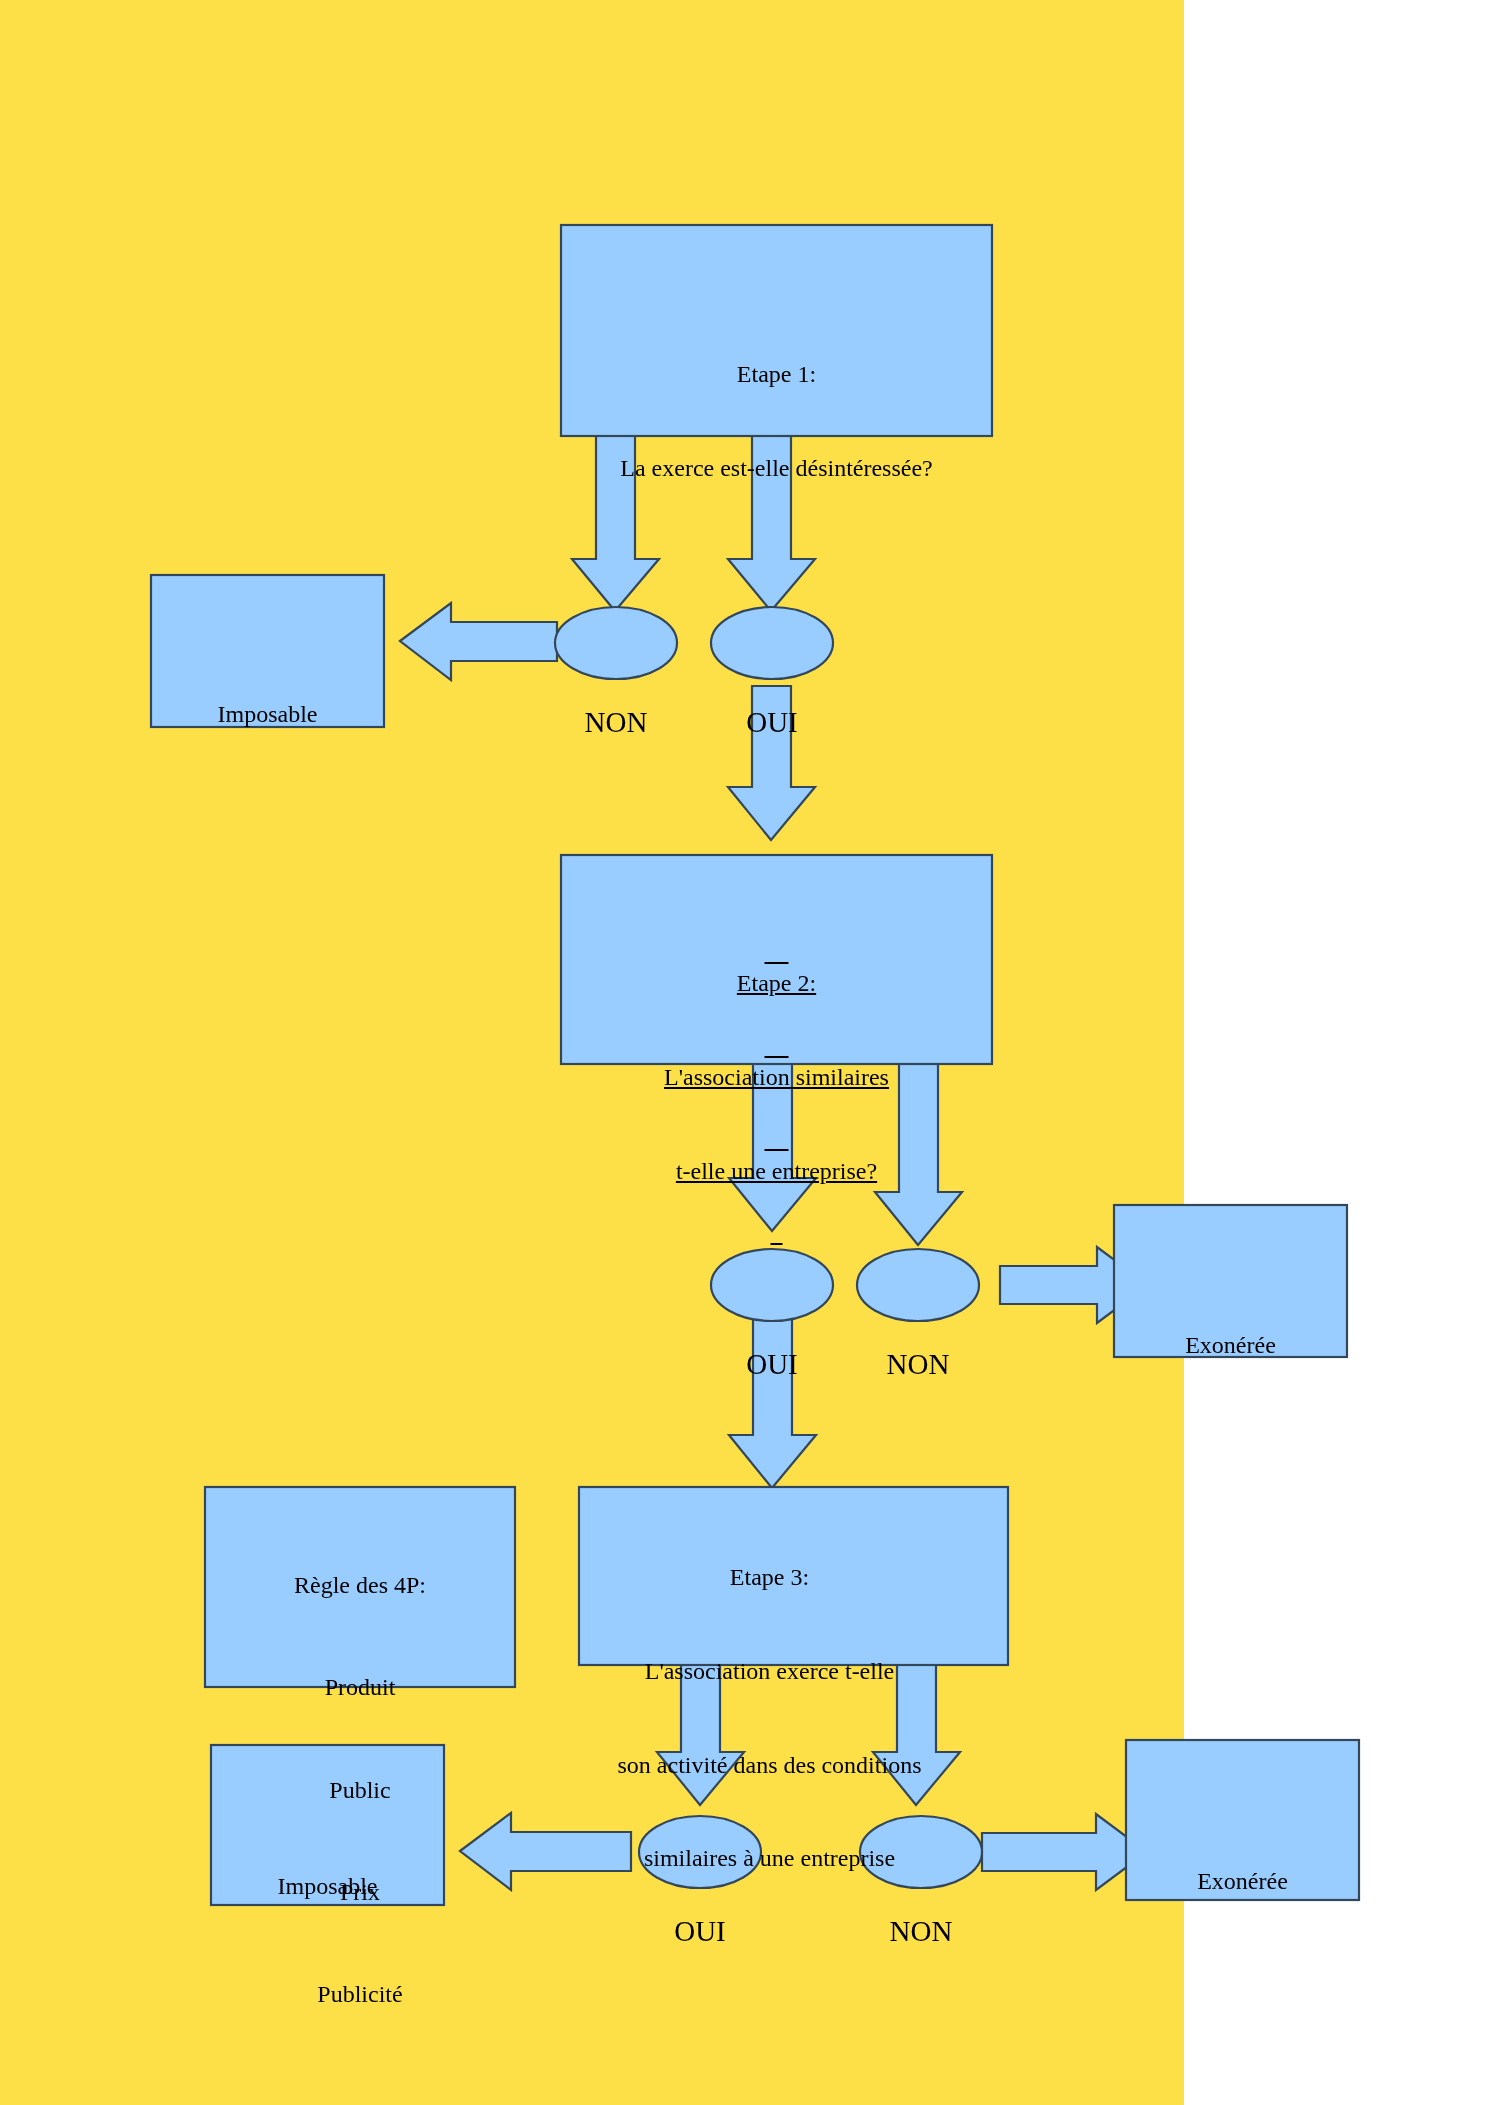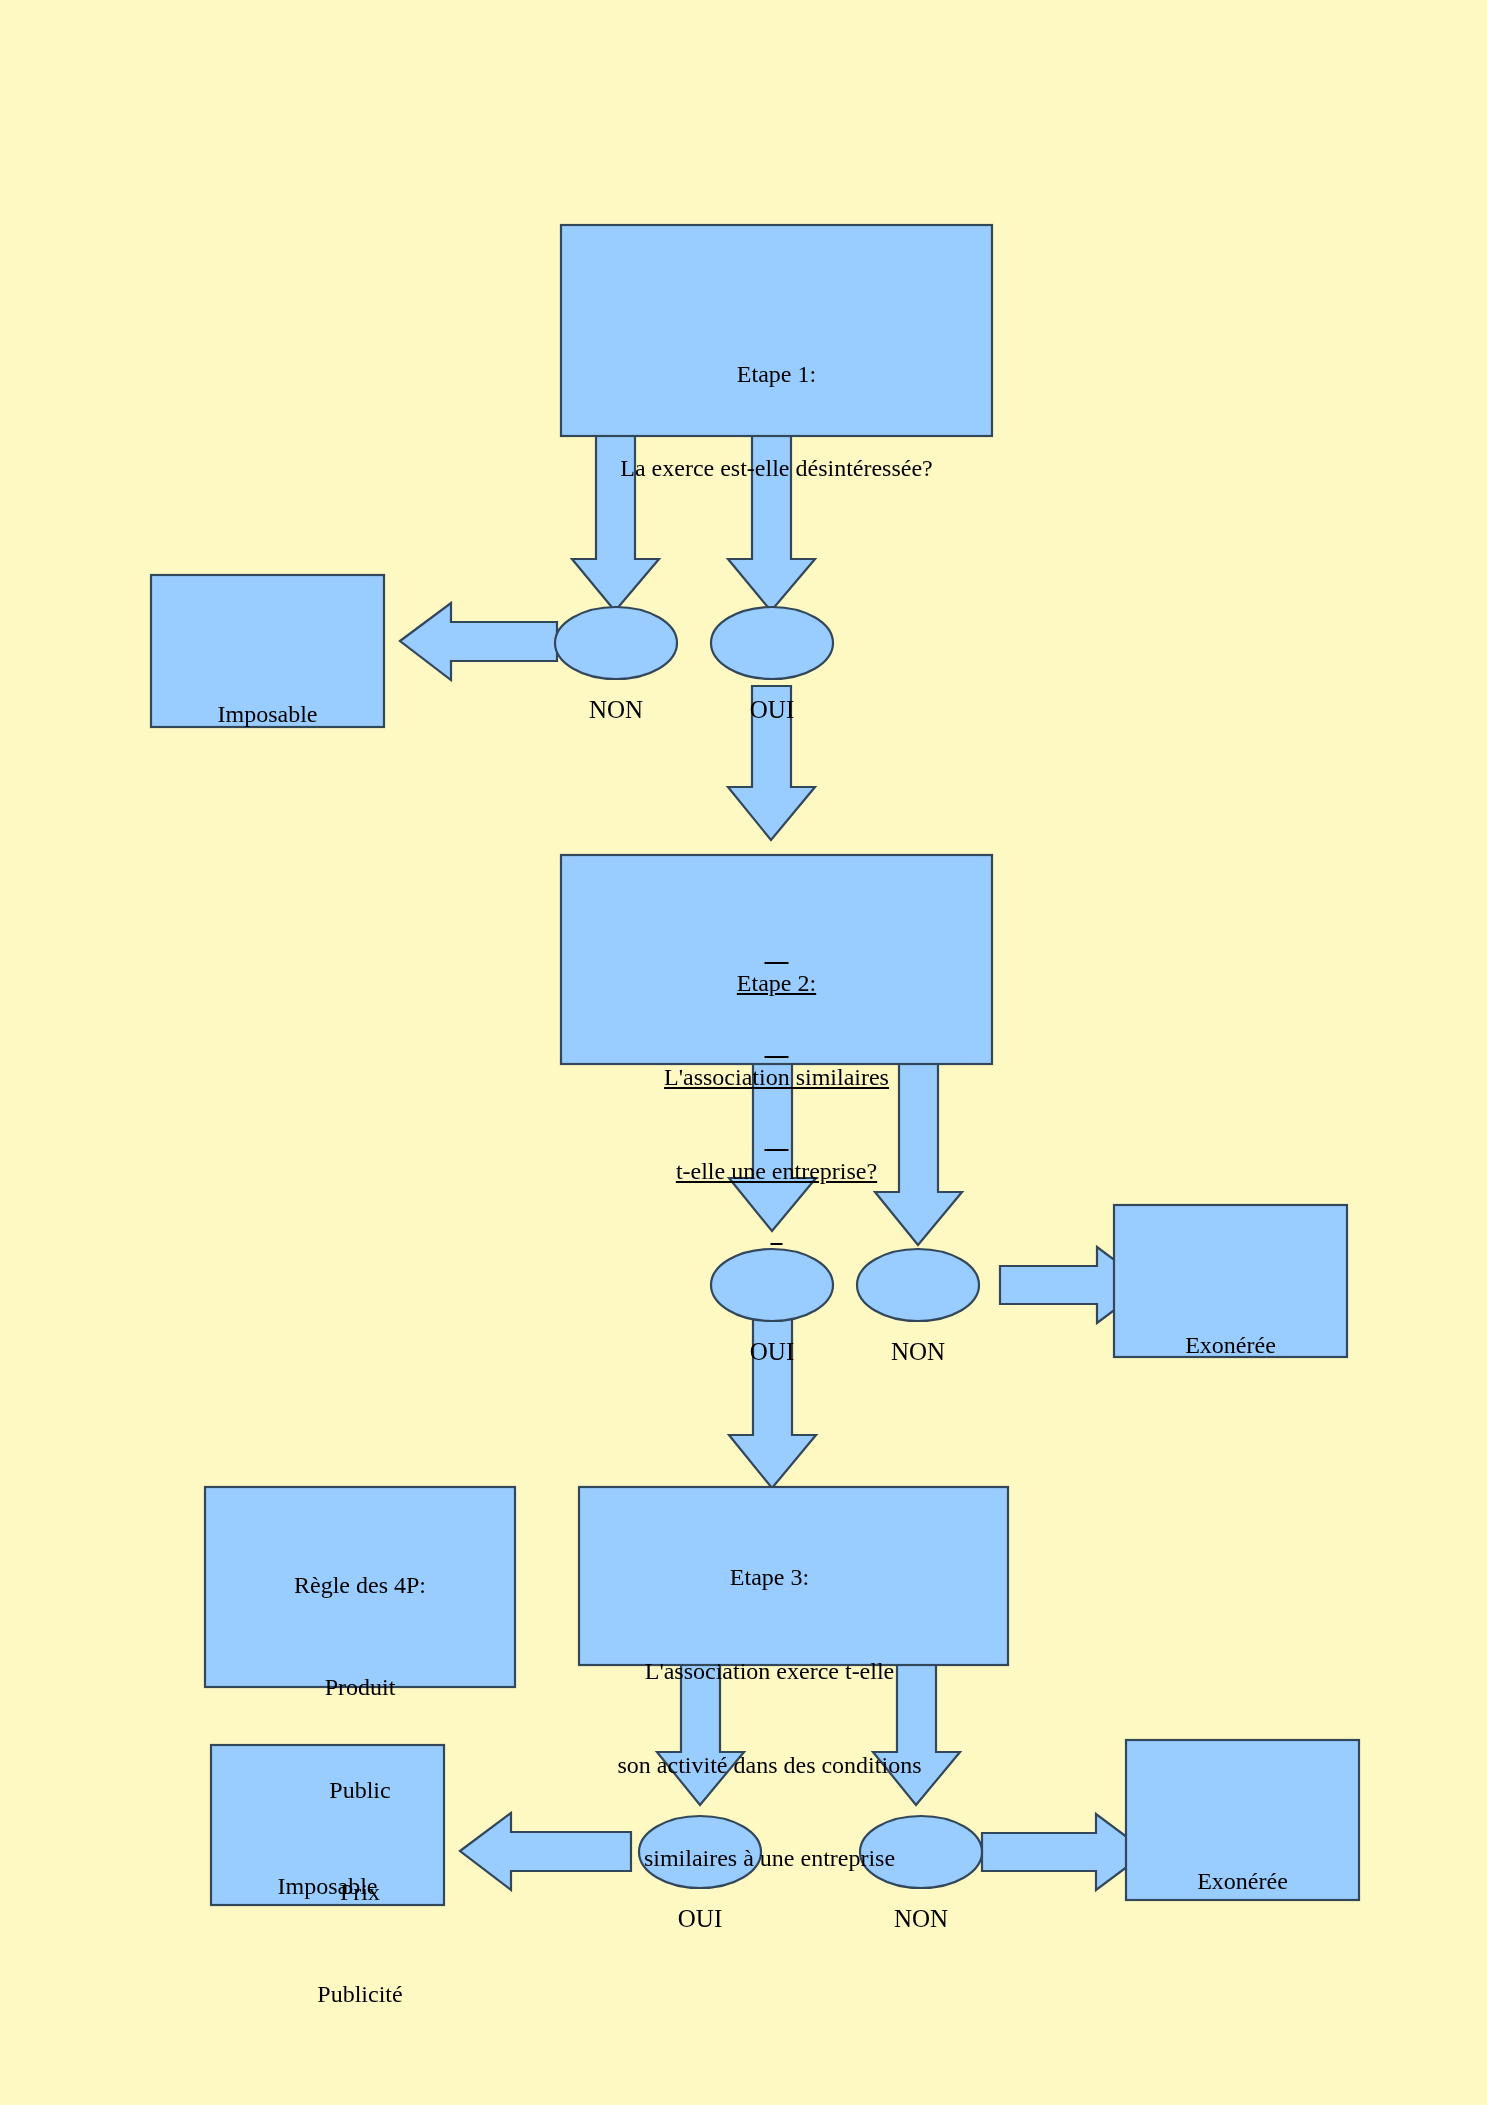--- a/index.html
+++ b/index.html
@@ -9,23 +9,23 @@
     background: #ffffff;
   }
   body {
     width: 1487px;
     height: 2105px;
     font-family: "Liberation Serif", "DejaVu Serif", serif;
     overflow: hidden;
   }
   #flowchart-root {
     position: relative;
-    width: 1487px;
+    width: 1184px;
     height: 2105px;
-    background: #fef9c3;
+    background: #fde047;
   }
   svg#flow-svg {
     position: absolute;
     top: 0;
     left: 0;
     width: 1487px;
     height: 2105px;
     display: block;
   }
   .shape-fill {
@@ -48,21 +48,21 @@
     white-space: pre;
     pointer-events: none;
   }
   .t-box {
     font-size: 24px;
   }
   .t-small {
     font-size: 24px;
   }
   .t-ellipse {
-    font-size: 25px;
+    font-size: 29px;
   }
   .txt-line { display: block; }
 </style>
 </head>
 <body>
 
 <div id="flowchart-root">
 
   <svg id="flow-svg" viewBox="0 0 1487 2105" xmlns="http://www.w3.org/2000/svg">
 

